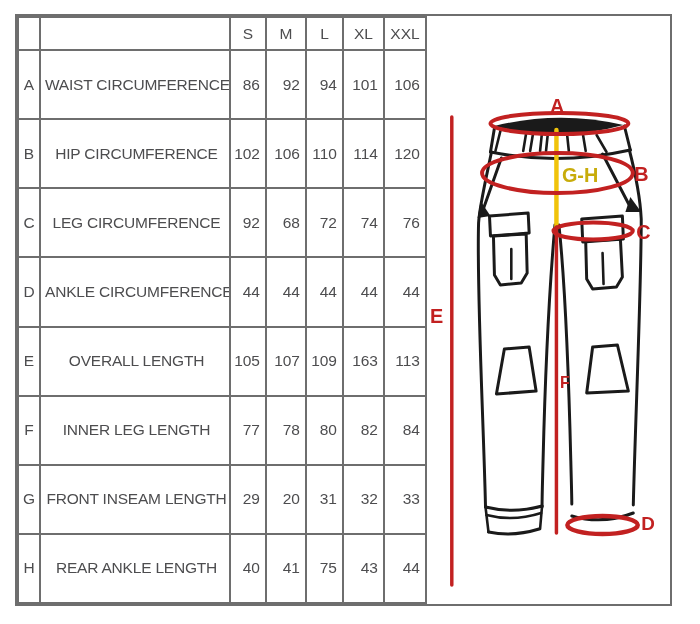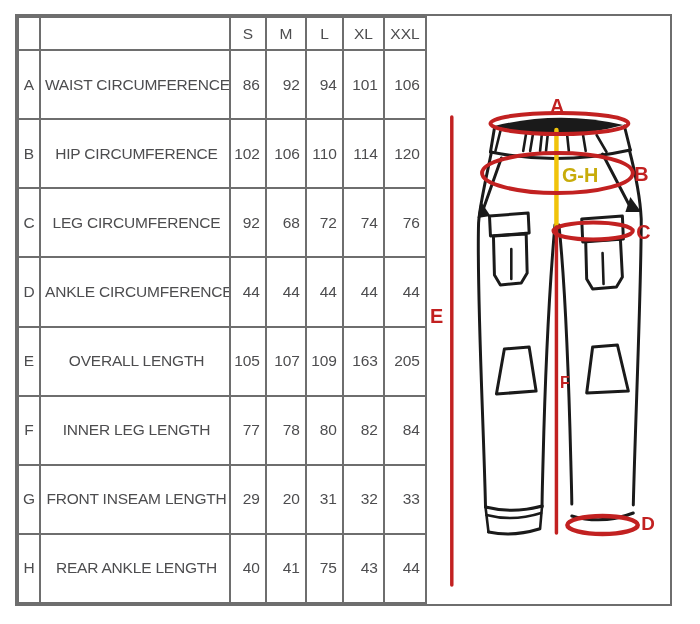--- a/index.html
+++ b/index.html
@@ -97,21 +97,21 @@
           <td class="c-num">44</td>
           <td class="c-num">44</td>
         </tr>
         <tr>
           <td class="c-letter">E</td>
           <td class="c-name">OVERALL LENGTH</td>
           <td class="c-num">105</td>
           <td class="c-num">107</td>
           <td class="c-num">109</td>
           <td class="c-num">163</td>
-          <td class="c-num">205</td>
+          <td class="c-num">113</td>
         </tr>
         <tr>
           <td class="c-letter">F</td>
           <td class="c-name">INNER LEG LENGTH</td>
           <td class="c-num">77</td>
           <td class="c-num">78</td>
           <td class="c-num">80</td>
           <td class="c-num">82</td>
           <td class="c-num">84</td>
         </tr>

